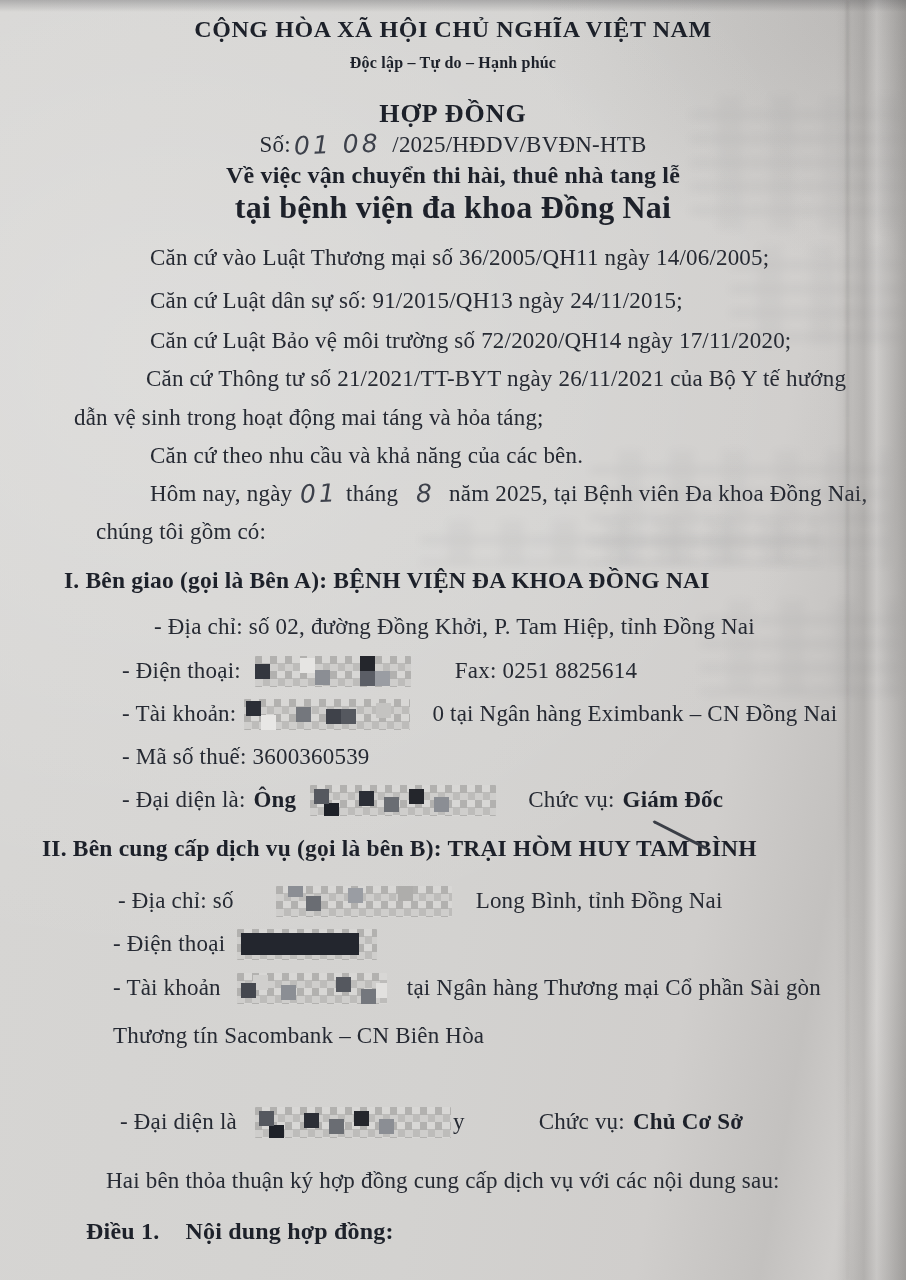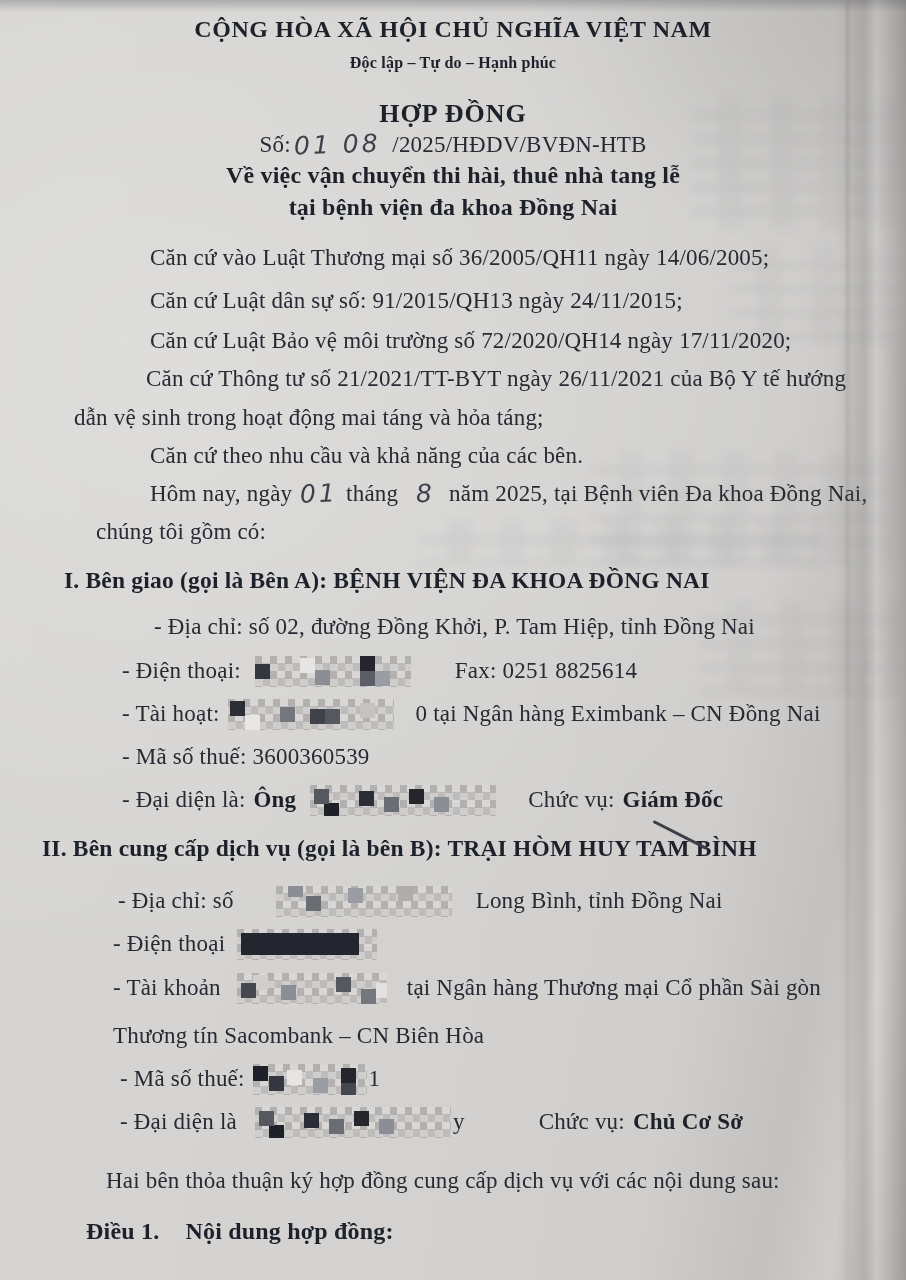--- a/index.html
+++ b/index.html
@@ -69,21 +69,21 @@
     <span>HỢP ĐỒNG</span>
   </div>
   <div class="line center" style="top:130px;">
     <span>Số:</span>
     <span class="hand" style="margin-left:3px;">01 08</span>
     <span style="margin-left:12px;">/2025/HĐDV/BVĐN-HTB</span>
   </div>
   <div class="line center b dark" style="top:160px;font-size:24px;">
     <span>Về việc vận chuyển thi hài, thuê nhà tang lễ</span>
   </div>
-  <div class="line center b dark" style="top:192px;font-size:24px;">
+  <div class="line center b dark" style="top:192px;font-size:32px;">
     <span>tại bệnh viện đa khoa Đồng Nai</span>
   </div>
 
   <div class="line" style="top:243px;left:150px;">
     <span>Căn cứ vào Luật Thương mại số 36/2005/QH11 ngày 14/06/2005;</span>
   </div>
   <div class="line" style="top:286px;left:150px;">
     <span>Căn cứ Luật dân sự số: 91/2015/QH13 ngày 24/11/2015;</span>
   </div>
   <div class="line" style="top:326px;left:150px;">
@@ -115,21 +115,21 @@
   </div>
   <div class="line" style="top:612px;left:122px;margin-left:32px;">
     <span>- Địa chỉ: số 02, đường Đồng Khởi, P. Tam Hiệp, tỉnh Đồng Nai</span>
   </div>
   <div class="line" style="top:656px;left:122px;">
     <span>- Điện thoại:</span>
     <span class="px v1" style="margin-left:14px;width:156px;"></span>
     <span style="margin-left:44px;">Fax: 0251 8825614</span>
   </div>
   <div class="line" style="top:699px;left:122px;">
-    <span>- Tài hoạt:</span>
+    <span>- Tài khoản:</span>
     <span class="px v2" style="margin-left:8px;width:166px;"></span>
     <span style="margin-left:22px;">0 tại Ngân hàng Eximbank – CN Đồng Nai</span>
   </div>
   <div class="line" style="top:742px;left:122px;">
     <span>- Mã số thuế: 3600360539</span>
   </div>
   <div class="line" style="top:785px;left:122px;">
     <span>- Đại diện là:</span>
     <span class="b dark" style="margin-left:8px;">Ông</span>
     <span class="px v3" style="margin-left:14px;width:186px;"></span>
@@ -151,25 +151,20 @@
     <span class="px vdark" style="margin-left:12px;width:140px;"></span>
   </div>
   <div class="line" style="top:973px;left:113px;">
     <span>- Tài khoản</span>
     <span class="px v5" style="margin-left:16px;width:150px;"></span>
     <span style="margin-left:20px;">tại Ngân hàng Thương mại Cổ phần Sài gòn</span>
   </div>
   <div class="line" style="top:1021px;left:113px;">
     <span>Thương tín Sacombank – CN Biên Hòa</span>
   </div>
-  <div class="line" style="top:1064px;left:120px;">
-    <span>- Mã số thuế:</span>
-    <span class="px v6" style="margin-left:8px;width:114px;"></span>
-    <span style="margin-left:2px;">1</span>
-  </div>
   <div class="line" style="top:1107px;left:120px;">
     <span>- Đại diện là</span>
     <span class="px v3" style="margin-left:18px;width:196px;"></span>
     <span style="margin-left:2px;">y</span>
     <span style="margin-left:74px;">Chức vụ:</span>
     <span class="b dark" style="margin-left:8px;">Chủ Cơ Sở</span>
   </div>
 
   <div class="line" style="top:1166px;left:106px;">
     <span>Hai bên thỏa thuận ký hợp đồng cung cấp dịch vụ với các nội dung sau:</span>

